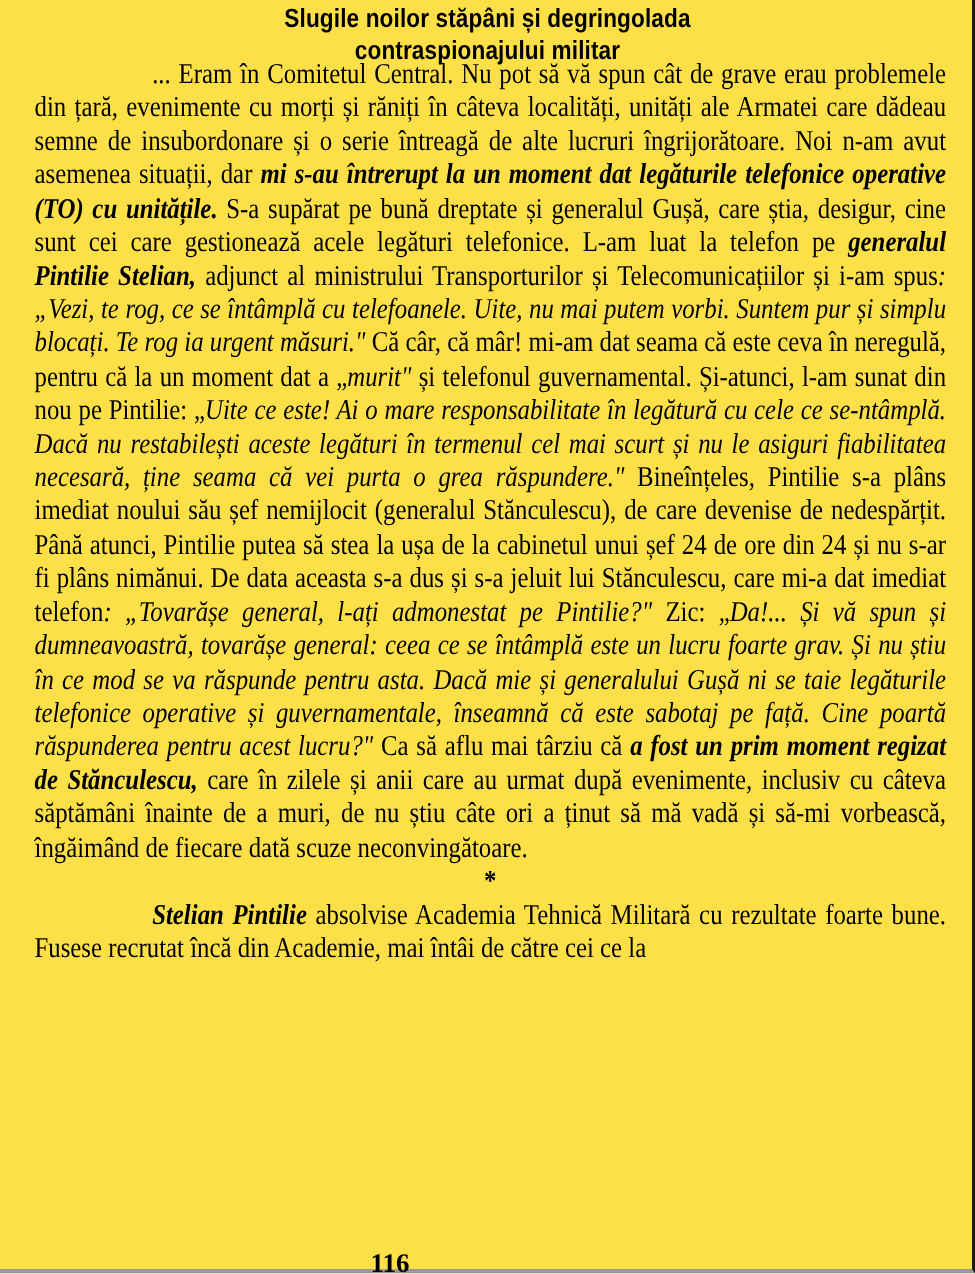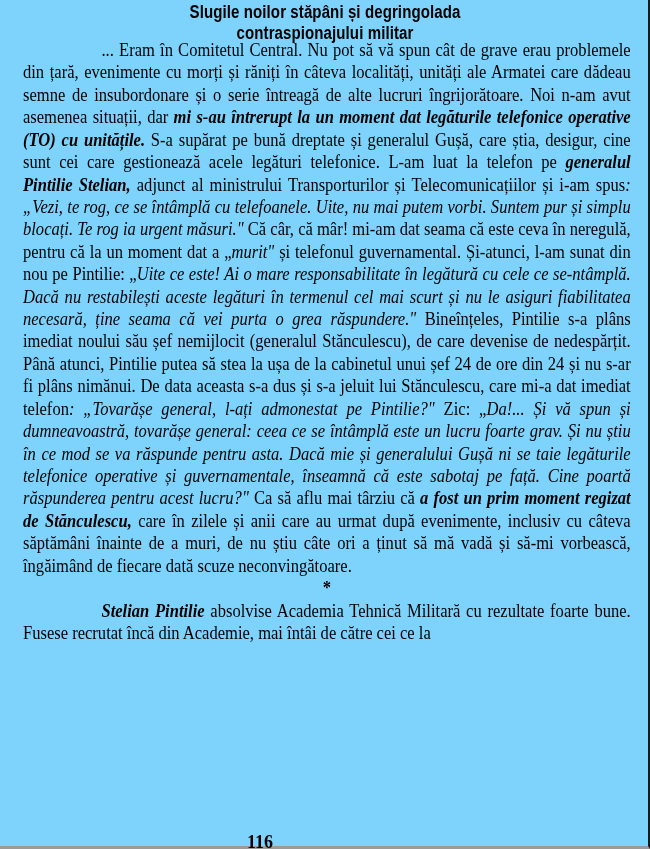--- a/index.html
+++ b/index.html
@@ -12,21 +12,21 @@
       height: 849px;
       position: relative;
       overflow: hidden;
     }
     .page {
       position: absolute;
       left: 0;
       top: 0;
       width: 648px;
       height: 846px;
-      background: #7dd3fc;
+      background: #fde047;
       border-right: 2px solid #1a1a1a;
       border-bottom: 3px solid #9a9a9a;
     }
     .heading {
       position: absolute;
       left: 0;
       top: 2px;
       width: 650px;
       text-align: center;
       font-family: "Liberation Sans", sans-serif;

